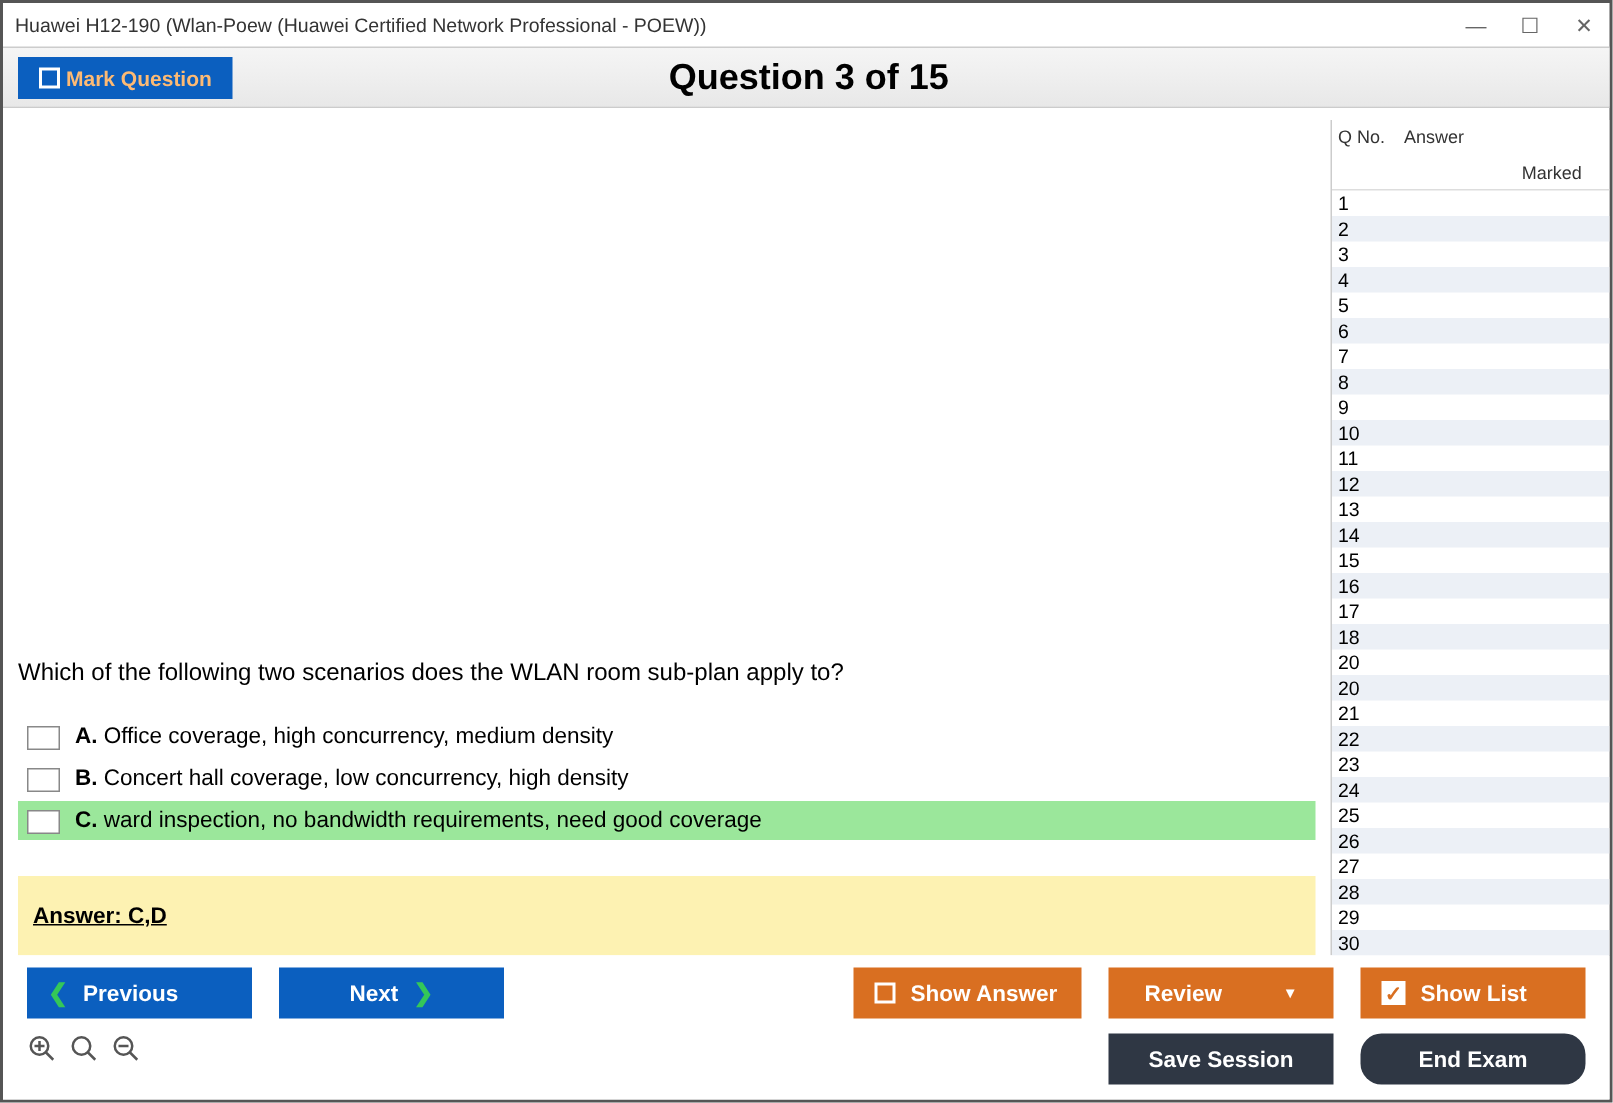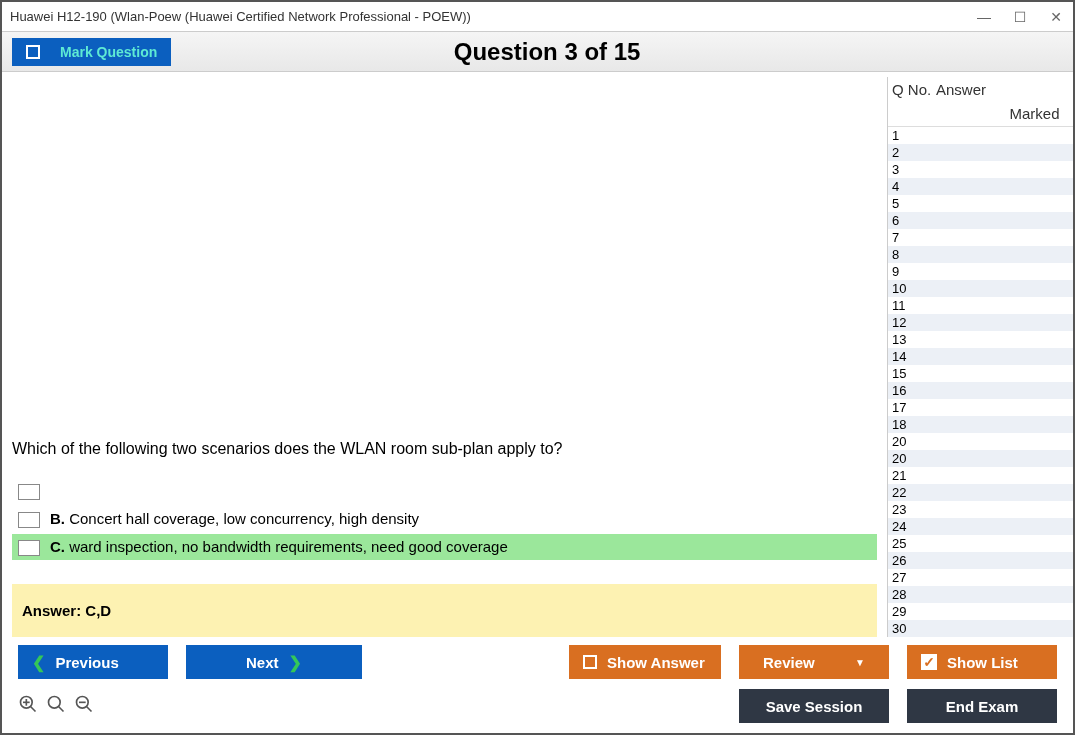--- a/index.html
+++ b/index.html
@@ -15,22 +15,22 @@
   .titlebar-controls {
     margin-left: auto; display: flex; gap: 18px; color: #666; font-size: 14px;
     align-items: center;
   }
   .titlebar-controls span { cursor: pointer; width: 18px; text-align: center; }
   .toolbar {
     height: 40px; background: linear-gradient(#f5f5f5,#e8e8e8); display: flex;
     align-items: center; padding: 0 10px; border-bottom: 1px solid #ccc;
   }
   .mark-btn {
-    background: #0b5fbf; color: #5eead4; border: none; padding: 6px 14px;
-    font-weight: bold; font-size: 14px; display: flex; align-items: center; gap: 20px;
+    background: #0b5fbf; color: #fdba74; border: none; padding: 6px 14px;
+    font-weight: bold; font-size: 14px; display: flex; align-items: center; gap: 4px;
     cursor: pointer;
   }
   .mark-btn .box { width: 14px; height: 14px; border: 2px solid #fff; display: inline-block; }
   .question-title {
     flex: 1; text-align: center; font-size: 24px; font-weight: bold;
   }
   .toolbar-spacer { width: 140px; }
   .content {
     flex: 1; display: flex; overflow: hidden; align-items: flex-end;
   }
@@ -44,28 +44,28 @@
     gap: 10px; margin-bottom: 2px;
   }
   .option.correct { background: #9be79b; }
   .option-check {
     width: 22px; height: 16px; border: 1px solid #888; background: #fff;
     flex-shrink: 0; margin-top: 2px;
   }
   .option-text { }
   .option-letter { font-weight: bold; }
   .answer-box {
-    background: #fdf2b2; padding: 18px 10px; font-weight: bold; font-size: 15px;
+    background: #fdf2b2; padding: 18px 10px; font-weight: bold; font-size: 15px; text-decoration: underline;
   }
   .right-pane {
     width: 186px; border-left: 1px solid #ccc; display: flex; flex-direction: column;
     background: #fff;
   }
   .rp-header {
-    display: flex; font-size: 15px; padding: 4px 4px; border-bottom: 1px solid #ddd;
+    display: flex; font-size: 12px; padding: 4px 4px; border-bottom: 1px solid #ddd;
     color: #333;
   }
   .rp-header .col-qno { width: 44px; }
   .rp-header .col-ans { width: 64px; }
   .rp-header .col-mark { flex: 1; text-align: center; margin-top: 24px; }
   .rp-list {
     flex: 1; overflow-y: scroll; font-size: 13px; position: relative;
   }
   .rp-row {
     display: flex; height: 17px; align-items: center; padding-left: 4px;
@@ -80,26 +80,26 @@
   }
   .btn {
     border: none; color: #fff; font-weight: bold; font-size: 15px;
     height: 34px; display: flex; align-items: center; justify-content: center;
     cursor: pointer; gap: 10px;
   }
   .btn-blue { background: #0b5fbf; }
   .btn-orange { background: #d96f21; }
   .btn-dark { background: #2f3744; }
   .btn-prev { width: 150px; justify-content: flex-start; padding: 0 14px; }
-  .btn-next { width: 176px; justify-content: center; }
+  .btn-next { width: 150px; justify-content: center; }
   .btn-show { width: 152px; justify-content: flex-start; padding: 0 14px; }
   .btn-review { width: 150px; justify-content: space-between; padding: 0 24px; }
   .btn-list { width: 150px; justify-content: flex-start; padding: 0 14px; }
   .btn-save { width: 150px; }
-  .btn-end { width: 150px; }
+  .btn-end { width: 150px; border-radius: 14px; }
   .chev-left { color: #34c759; font-weight: bold; font-size: 16px; }
   .chev-right { color: #34c759; font-weight: bold; font-size: 16px; }
   .small-box { width: 14px; height: 14px; border: 2px solid #fff; display: inline-block; }
   .check-box { width: 16px; height: 16px; background: #fff; display: inline-flex; align-items: center; justify-content: center; color: #d96f21; font-size: 14px; font-weight: bold; }
   .zoom-row { display: flex; gap: 8px; color: #555; font-size: 20px; align-items: center; }
   .zoom-row span { cursor: pointer; }
   .btn-row2 { display: flex; gap: 18px; justify-content: flex-end; }
   .spacer { flex: 1; }
   .arrow-down { font-size: 10px; color: #fff; }
   svg.mag { width: 20px; height: 20px; }
@@ -127,20 +127,21 @@
     <div class="toolbar-spacer"></div>
   </div>
 
   <div class="content">
 
     <div class="left-pane">
       <div class="question-text">Which of the following two scenarios does the WLAN room sub-plan apply to?</div>
       <div class="options" id="options">
           <div class="option">
             <div class="option-check"></div>
+            <div class="option-text"><span class="option-letter">A. </span><span>Office coverage, high concurrency, medium density</span></div>
           </div>
           <div class="option">
             <div class="option-check"></div>
             <div class="option-text"><span class="option-letter">B. </span><span>Concert hall coverage, low concurrency, high density</span></div>
           </div>
           <div class="option correct">
             <div class="option-check"></div>
             <div class="option-text"><span class="option-letter">C. </span><span>ward inspection, no bandwidth requirements, need good coverage</span></div>
           </div>
         </div>
@@ -266,21 +267,21 @@
       </button>
       <button class="btn btn-orange btn-review">
         <span>Review</span>
         <span class="arrow-down">▼</span>
       </button>
       <button class="btn btn-orange btn-list">
         <span class="check-box">✓</span>
         <span>Show List</span>
       </button>
     </div>
-    <div style="display:flex;align-items:center;">
+    <div style="display:flex;align-items:flex-start;">
       <div class="zoom-row">
         <span>
           <svg class="mag" viewBox="0 0 24 24" fill="none" stroke="#555" stroke-width="2">
               <circle cx="10" cy="10" r="7"></circle>
               <line x1="15" y1="15" x2="21" y2="21"></line>
               <line x1="10" y1="6" x2="10" y2="14"></line>
               <line x1="6" y1="10" x2="14" y2="10"></line>
             </svg>
         </span>
         <span>

